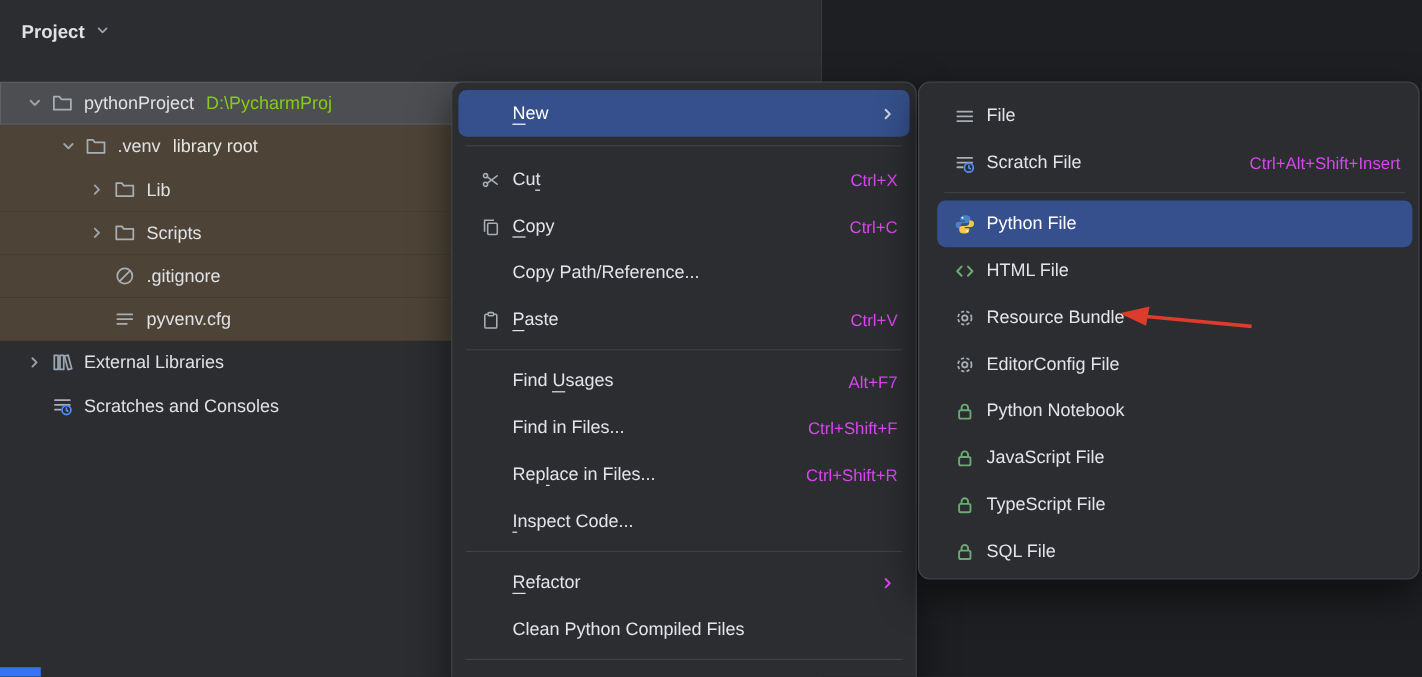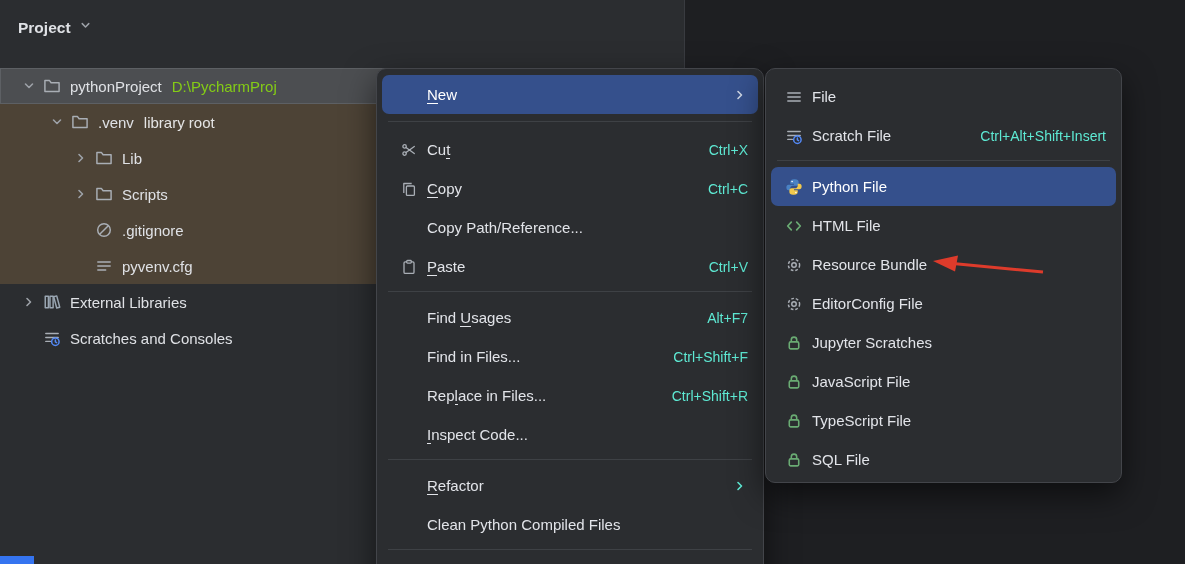--- a/index.html
+++ b/index.html
@@ -21,29 +21,29 @@
   .indent-0 { padding-left:16px; }
   .indent-1 { padding-left:44px; }
   .indent-2 { padding-left:68px; }
   .row-selected { background:#4c4e51; box-shadow: inset 0 0 0 1px #5d6064; }
   .row-context { background:#4d4336; }
   .row-context .hint { color:#e5e5e5; }
 
   .menu { position:absolute; background:#2b2d30; border:1px solid #43454a; border-radius:10px;
           box-shadow:0 12px 32px rgba(0,0,0,.55); z-index:5; }
   .ctx { left:376px; top:68px; width:388px; height:540px; padding-top:6px; }
-  .sub { left:765px; top:68px; width:357px; padding:8px 0 3px 0; }
+  .sub { left:765px; top:68px; width:418px; padding:8px 0 3px 10px; }
 
   .mi { display:flex; align-items:center; height:39px; margin:0 5px; padding:0 10px 0 17px;
         border-radius:7px; font-size:15px; color:#e2e4e9; }
   .sub .mi { padding-left:14px; }
   .mi-icon { width:20px; flex:none; margin-right:8px; display:flex; align-items:center; justify-content:center; }
   .sub .mi-icon { width:18px; margin-right:9px; }
   .mi-label { white-space:nowrap; }
-  .mi-right { margin-left:auto; padding-left:20px; color:#5eead4; font-size:14px; white-space:nowrap;
+  .mi-right { margin-left:auto; padding-left:20px; color:#d946ef; font-size:14px; white-space:nowrap;
               display:flex; align-items:center; }
   .mi.selected { background:#35508c; color:#ffffff; }
   .mi.selected .mi-right { color:#cdd5e3; }
   .mn { border-bottom:1px solid currentColor; }
   .sep { height:1px; background:#3e4145; margin:5px 11px 6px; }
   .sep-lg { height:1px; background:#3e4145; margin:7px 11px 8px; }
 
   .arrow-annot { position:absolute; left:905px; top:248px; z-index:10; }
 
   .bottom-strip { position:absolute; left:0; bottom:0; width:34px; height:8px; background:#3574f0; z-index:2; }
@@ -343,21 +343,21 @@
       <span class="mi-label">EditorConfig File</span>
     </div>
 
     <div class="mi">
       <span class="mi-icon">
           <svg width="18" height="18" viewBox="0 0 16 16" fill="none" stroke="#6aab73" stroke-width="1.4" stroke-linejoin="round">
             <rect x="3.8" y="7" width="8.4" height="6.2" rx="1.2"></rect>
             <path d="M5.6 7V5.2a2.4 2.4 0 0 1 4.8 0V7"></path>
           </svg>
         </span>
-      <span class="mi-label">Jupyter Scratches</span>
+      <span class="mi-label">Python Notebook</span>
     </div>
 
     <div class="mi">
       <span class="mi-icon">
           <svg width="18" height="18" viewBox="0 0 16 16" fill="none" stroke="#6aab73" stroke-width="1.4" stroke-linejoin="round">
             <rect x="3.8" y="7" width="8.4" height="6.2" rx="1.2"></rect>
             <path d="M5.6 7V5.2a2.4 2.4 0 0 1 4.8 0V7"></path>
           </svg>
         </span>
       <span class="mi-label">JavaScript File</span>

